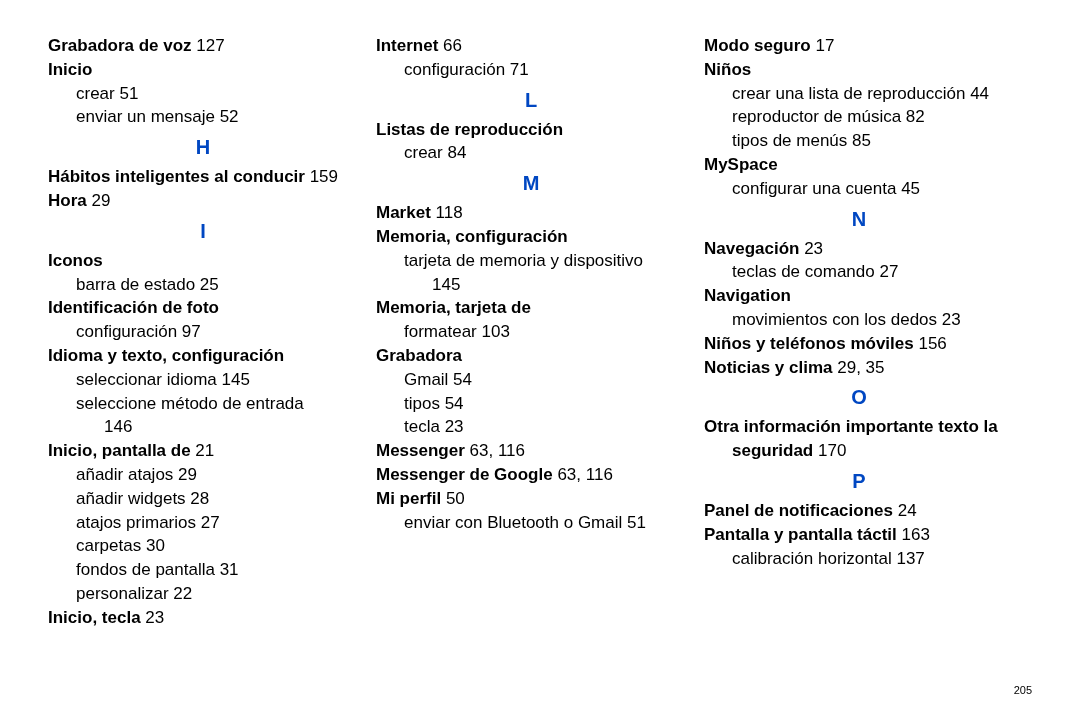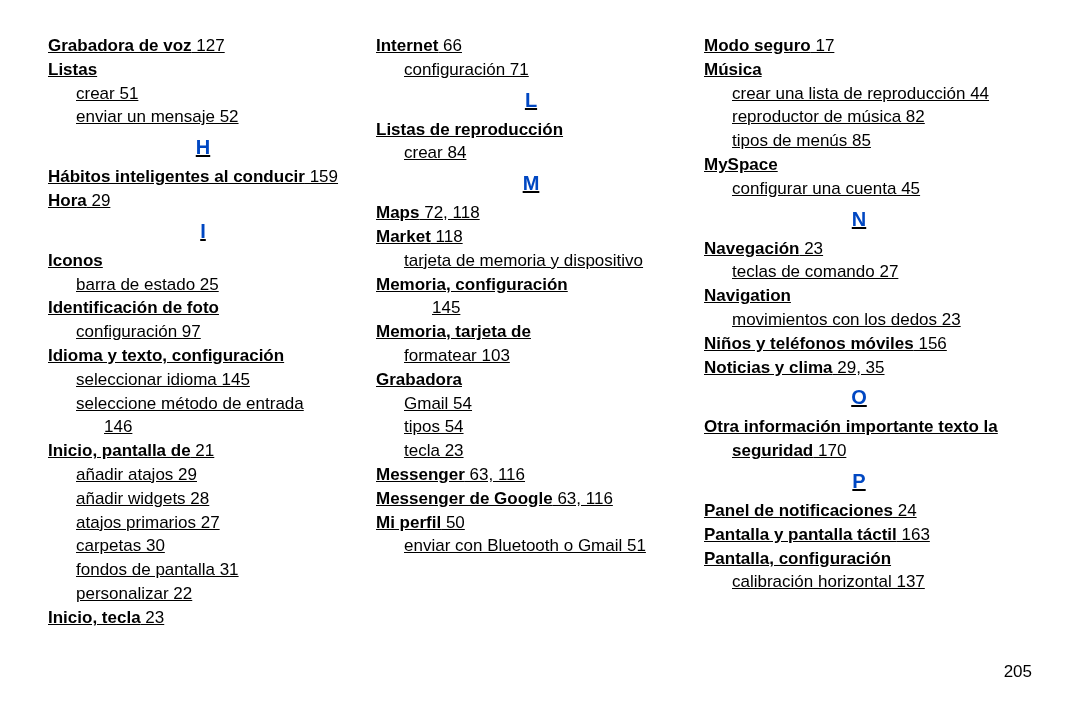--- a/index.html
+++ b/index.html
@@ -10,21 +10,20 @@
     width: 1080px;
     height: 720px;
     overflow: hidden;
   }
   .page {
     display: flex;
     padding: 34px 48px 8px 48px;
     box-sizing: border-box;
     height: 100%;
     position: relative;
-    text-decoration: underline;
   }
   .col {
     flex: 1;
     padding-right: 18px;
     font-size: 17px;
     line-height: 1.4;
     color: #000;
   }
   .entry-bold {
     font-weight: bold;
@@ -45,32 +44,32 @@
     color: #0047c2;
     font-weight: bold;
     text-align: center;
     font-size: 20px;
     line-height: 1.6;
     margin: 2px 0;
   }
   .pagenum {
     position: absolute;
     right: 48px;
-    bottom: 38px;
-    font-size: 17px;
+    bottom: 24px;
+    font-size: 11px;
   }
 </style>
 </head>
 <body>
 
 <div class="page">
 
   <div class="col">
     <div class="row"><span class="entry-bold">Grabadora de voz</span><span class="page-num-span"> 127</span></div>
-    <div class="row"><span class="entry-bold">Listas</span></div>
+    <div class="row"><span class="entry-bold">Inicio</span></div>
     <div class="row sub">crear 51</div>
     <div class="row sub">enviar un mensaje 52</div>
     <div class="letter">H</div>
     <div class="row"><span class="entry-bold">Hábitos inteligentes al conducir</span><span class="page-num-span"> 159</span></div>
     <div class="row"><span class="entry-bold">Hora</span><span class="page-num-span"> 29</span></div>
     <div class="letter">I</div>
     <div class="row"><span class="entry-bold">Iconos</span></div>
     <div class="row sub">barra de estado 25</div>
     <div class="row"><span class="entry-bold">Identificación de foto</span></div>
     <div class="row sub">configuración 97</div>
@@ -88,56 +87,54 @@
     <div class="row"><span class="entry-bold">Inicio, tecla</span><span class="page-num-span"> 23</span></div>
   </div>
 
   <div class="col">
     <div class="row"><span class="entry-bold">Internet</span><span class="page-num-span"> 66</span></div>
     <div class="row sub">configuración 71</div>
     <div class="letter">L</div>
     <div class="row"><span class="entry-bold">Listas de reproducción</span></div>
     <div class="row sub">crear 84</div>
     <div class="letter">M</div>
-    <div class="row"><span class="entry-bold">Maps</span><span class="page-num-span"> 72, 118</span></div>
     <div class="row"><span class="entry-bold">Market</span><span class="page-num-span"> 118</span></div>
+    <div class="row"><span class="entry-bold">Memoria, configuración</span></div>
     <div class="row sub">tarjeta de memoria y dispositivo</div>
-    <div class="row"><span class="entry-bold">Memoria, configuración</span></div>
     <div class="row sub2">145</div>
     <div class="row"><span class="entry-bold">Memoria, tarjeta de</span></div>
     <div class="row sub">formatear 103</div>
     <div class="row"><span class="entry-bold">Grabadora</span></div>
     <div class="row sub">Gmail 54</div>
     <div class="row sub">tipos 54</div>
     <div class="row sub">tecla 23</div>
     <div class="row"><span class="entry-bold">Messenger</span><span class="page-num-span"> 63, 116</span></div>
     <div class="row"><span class="entry-bold">Messenger de Google</span><span class="page-num-span"> 63, 116</span></div>
     <div class="row"><span class="entry-bold">Mi perfil</span><span class="page-num-span"> 50</span></div>
     <div class="row sub">enviar con Bluetooth o Gmail 51</div>
   </div>
 
   <div class="col">
     <div class="row"><span class="entry-bold">Modo seguro</span><span class="page-num-span"> 17</span></div>
-    <div class="row"><span class="entry-bold">Música</span></div>
+    <div class="row"><span class="entry-bold">Niños</span></div>
     <div class="row sub">crear una lista de reproducción 44</div>
     <div class="row sub">reproductor de música 82</div>
     <div class="row sub">tipos de menús 85</div>
     <div class="row"><span class="entry-bold">MySpace</span></div>
     <div class="row sub">configurar una cuenta 45</div>
     <div class="letter">N</div>
     <div class="row"><span class="entry-bold">Navegación</span><span class="page-num-span"> 23</span></div>
     <div class="row sub">teclas de comando 27</div>
     <div class="row"><span class="entry-bold">Navigation</span></div>
     <div class="row sub">movimientos con los dedos 23</div>
     <div class="row"><span class="entry-bold">Niños y teléfonos móviles</span><span class="page-num-span"> 156</span></div>
     <div class="row"><span class="entry-bold">Noticias y clima</span><span class="page-num-span"> 29, 35</span></div>
     <div class="letter">O</div>
     <div class="row"><span class="entry-bold">Otra información importante texto la</span></div>
     <div class="row sub"><span class="entry-bold">seguridad</span><span class="page-num-span"> 170</span></div>
     <div class="letter">P</div>
     <div class="row"><span class="entry-bold">Panel de notificaciones</span><span class="page-num-span"> 24</span></div>
     <div class="row"><span class="entry-bold">Pantalla y pantalla táctil</span><span class="page-num-span"> 163</span></div>
-    <div class="row"><span class="entry-bold">Pantalla, configuración</span></div>
     <div class="row sub">calibración horizontal 137</div>
   </div>
 
   <div class="pagenum">205</div>
 </div>
 
 </body></html>

